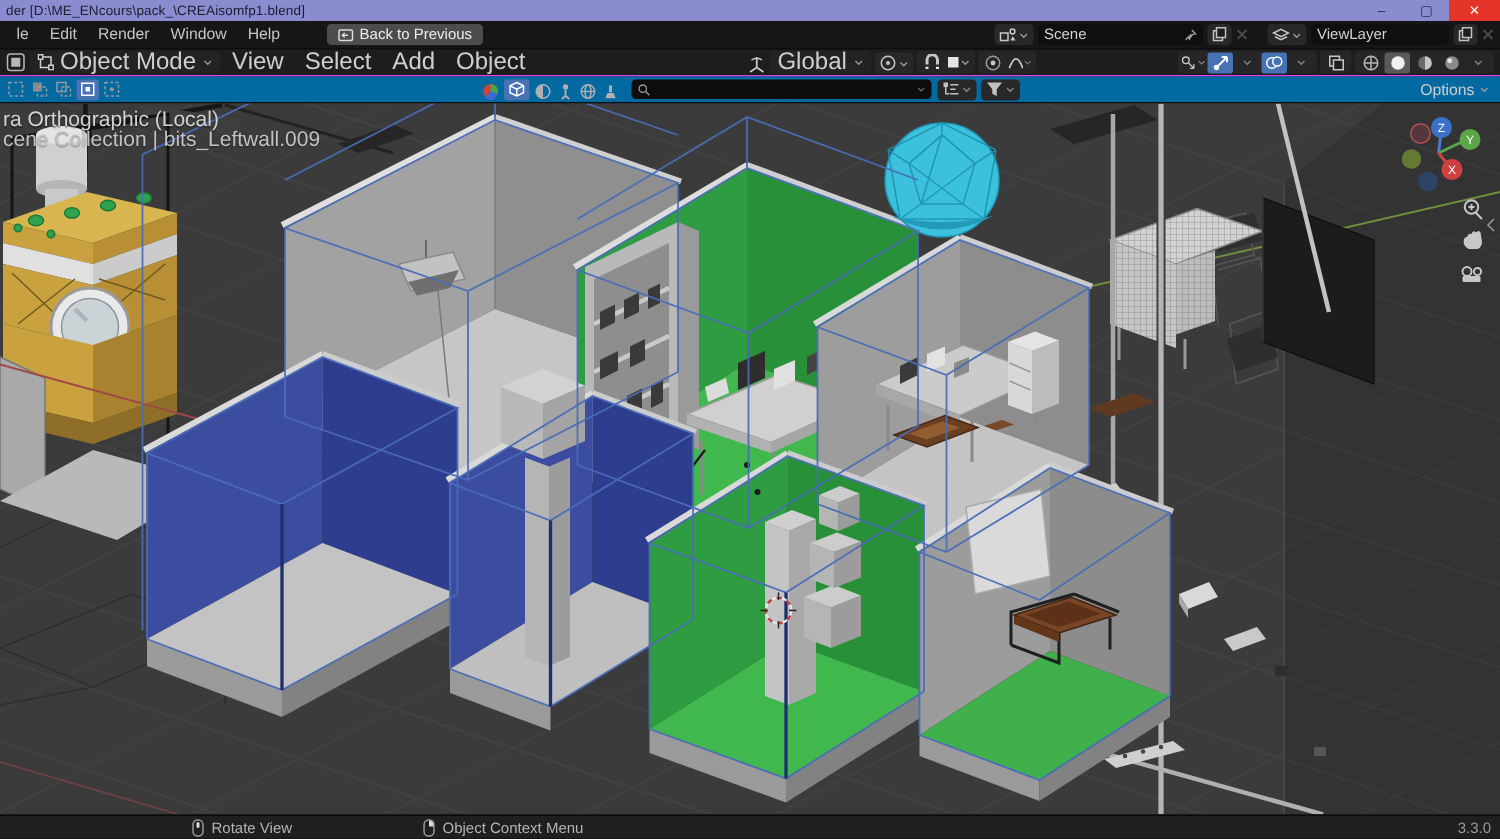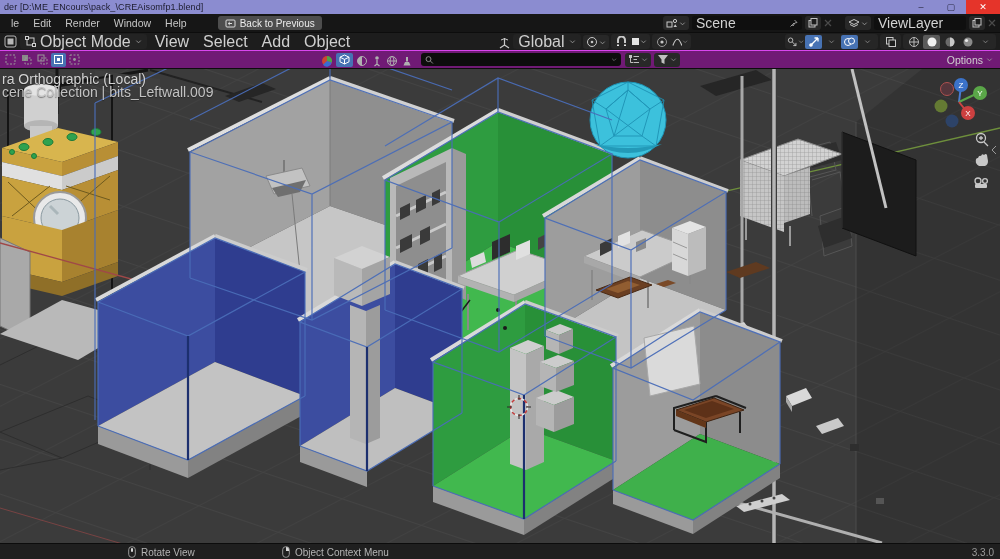--- a/index.html
+++ b/index.html
@@ -17,42 +17,42 @@
   .win-btn.close { background:#e5342a; color:#fff; width:34px; }
 
   
   .topbar { height:19px; background:#161616; display:flex; align-items:center;
     font-size:10.5px; color:#c6c6c6; padding:0 4px; border-bottom:1px solid #0d0d0d; }
   .menu-item { padding:0 7px; line-height:18px; }
   .back-btn { display:flex; align-items:center; gap:4px; background:#4d4d4d; color:#ececec;
     border-radius:3px; height:14px; padding:0 7px; margin-left:24px; font-size:10px; }
   .tb-right { margin-left:auto; display:flex; align-items:center; gap:3px; }
   .selector { display:flex; align-items:center; background:#0f0f0f; border-radius:3px;
-    height:14px; padding:0 4px; gap:3px; color:#d2d2d2; font-size:14px; }
+    height:14px; padding:0 4px; gap:3px; color:#d2d2d2; font-size:10px; }
   .icon-drop { display:flex; align-items:center; gap:1px; background:#282828; border-radius:3px;
     height:14px; padding:0 3px; }
   .chev { width:7px; height:7px; }
   .dim { opacity:.45; }
 
   
   .vh { height:18px; background:#1d1d1d; display:flex; align-items:center;
     font-size:16px; color:#cfcfcf; padding:0 4px; border-bottom:1px solid #d946ef; gap:2px; }
   .vh .menu-item { padding:0 6px; }
   .mode-drop { display:flex; align-items:center; gap:4px; background:#232323; border-radius:3px;
     height:15px; padding:0 5px; }
   .cluster { display:flex; align-items:flex-end; gap:2px; }
   .pill { display:flex; align-items:center; background:#262626; border-radius:3px; height:15px; padding:0 2px; gap:1px; }
   .tgl { width:17px; height:14px; border-radius:2px; display:flex; align-items:center; justify-content:center; }
   .tgl.on { background:#4772b3; }
   .tgl.active-shade { background:#5a5a5a; }
   .spacer { flex:1; }
   .opts { display:flex; align-items:center; gap:3px; padding-right:4px; color:#cfcfcf; }
 
   
-  .ts { height:18px; background:#701a75; display:flex; align-items:center; padding:0 3px;
+  .ts { height:18px; background:#0369a1; display:flex; align-items:center; padding:0 3px;
     font-size:10.5px; color:#cfcfcf; border-bottom:1px solid #0d0d0d; }
   .mini-btn { width:15px; height:14px; border-radius:2px; display:flex; align-items:center;
     justify-content:center; margin-right:1px; }
   .mini-btn.on { background:#4772b3; }
   .searchbox { display:flex; align-items:center; background:#0d0d0d; border-radius:3px;
     height:13px; width:200px; padding:0 4px; gap:4px; }
   .searchbox input { background:transparent; border:none; outline:none; color:#bbb;
     font-size:10px; width:100%; font-family:"Liberation Sans",sans-serif; }
 
   

